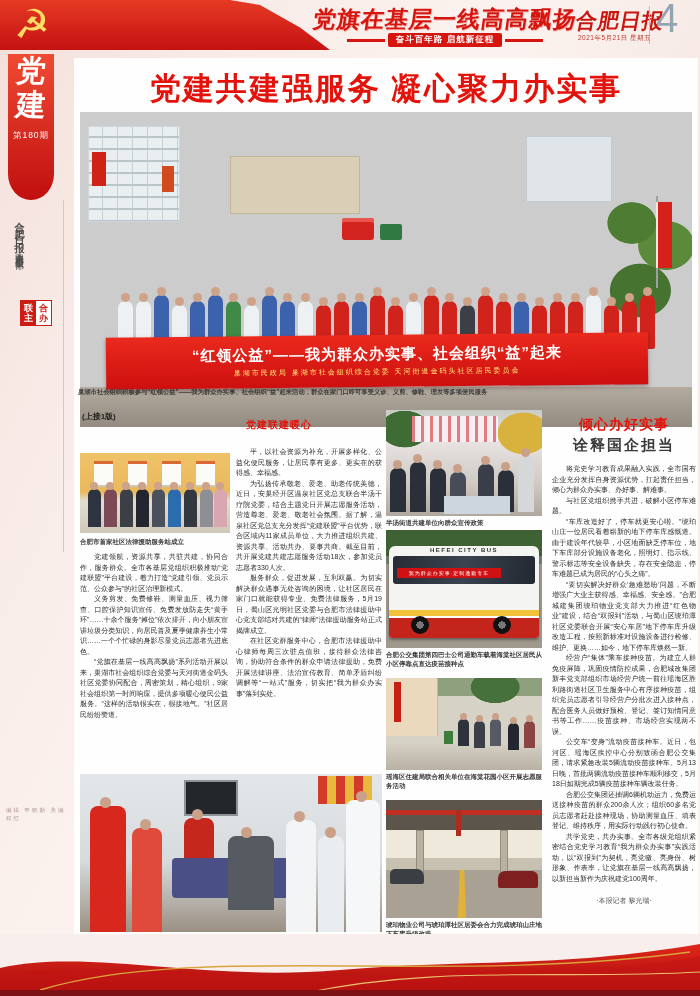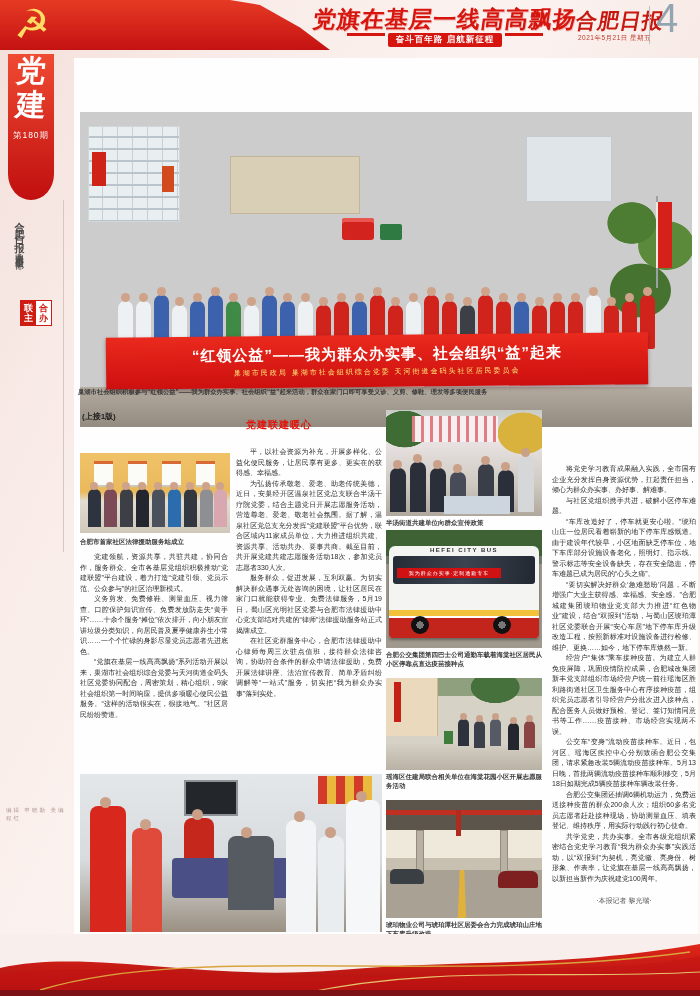--- a/index.html
+++ b/index.html
@@ -7,21 +7,21 @@
   .page{position:relative;width:700px;height:996px;overflow:hidden;
     background:linear-gradient(115deg,#f3dfda 0%,#f9ece8 22%,#fbf2ef 45%,#f6e7e3 70%,#fdf7f5 100%);}
   
   .hdr-wave{position:absolute;left:0;top:0;width:330px;height:50px;
     background:linear-gradient(180deg,#e63a24,#c41212);
     clip-path:polygon(0 0,230px 0,260px 10%,300px 55%,330px 100%,0 100%);}
   .emblem{position:absolute;left:14px;top:1px;font-size:40px;color:#ffdc64;line-height:46px;}
   .slogan-main{position:absolute;left:300px;top:4px;width:290px;text-align:center;
     font-size:23px;font-weight:bold;color:#d6150f;transform:skewX(-8deg);
     text-shadow:1px 1px 0 #f3b9b4;letter-spacing:1px;white-space:nowrap;}
-  .slogan-sub{position:absolute;left:318px;top:33px;width:254px;display:flex;align-items:flex-start;justify-content:center;}
+  .slogan-sub{position:absolute;left:318px;top:33px;width:254px;display:flex;align-items:center;justify-content:center;}
   .slogan-sub .bar-line{flex:0 0 38px;height:3px;background:#d6150f;}
   .slogan-sub .pill{margin:0 3px;background:#d6150f;color:#fff;font-size:8.5px;font-weight:bold;
     padding:1px 8px;border-radius:2px;letter-spacing:1px;white-space:nowrap;}
   .paper-name{position:absolute;left:576px;top:7px;font-size:21px;font-weight:bold;color:#c8170f;
     transform:skewX(-10deg);letter-spacing:1px;white-space:nowrap;}
   .hdr-div{position:absolute;left:649px;top:6px;width:1px;height:38px;background:#b9c2c9;}
   .page-num{position:absolute;left:656px;top:-4px;font-size:40px;color:#93a5b1;font-weight:400;}
   .date-line{position:absolute;left:578px;top:34px;font-size:6.5px;color:#c0392b;letter-spacing:.5px;white-space:nowrap;}
   
   .ribbon{position:absolute;left:8px;top:54px;width:46px;height:146px;
@@ -201,20 +201,21 @@
     <span class="l1">中共合肥市委组织部</span>
   </div>
   <div class="seal">
     <span class="cell red">联主</span>
     <span class="cell white">合办</span>
   </div>
   <div class="side-vline"></div>
   <div class="edge-note">编辑 申晓勤 美编 程红</div>
 
   <div class="content">
+    <div class="main-headline">党建共建强服务 凝心聚力办实事</div>
 
     <div class="lead-photo ph">
       <div class="bld1">
         <i class="sign"></i>
         <i class="sign2"></i>
       </div>
       <div class="bld2"></div>
       <div class="bld3"></div>
       <div class="mini-sign-red"></div>
       <div class="mini-sign-grn"></div>
@@ -351,20 +352,24 @@
       <i class="pipe"></i>
       <i class="pipe2"></i>
       <i class="lane"></i>
       <i class="col" style="left:30px"></i>
       <i class="col" style="right:34px"></i>
       <i class="carL"></i>
       <i class="carR"></i>
     </div>
     <div class="cap" style="left:312px;top:862px;width:156px">琥珀物业公司与琥珀潭社区居委会合力完成琥珀山庄地下车库升级改造</div>
 
+    <div class="hl-right">
+      <div class="h1">倾心办好实事</div>
+      <div class="h2">诠释国企担当</div>
+    </div>
     <div class="tcol col-r">
         <p>将党史学习教育成果融入实践，全市国有企业充分发挥自身资源优势，扛起责任担当，倾心为群众办实事、办好事、解难事。</p>
         <p>与社区党组织携手共进，破解小区停车难题。</p>
         <p>“车库改造好了，停车就更安心啦。”琥珀山庄一位居民看着崭新的地下停车库感慨道。由于建设年代较早，小区地面缺乏停车位，地下车库部分设施设备老化，照明灯、指示线、警示标志等安全设备缺失，存在安全隐患，停车难题已成为居民的“心头之痛”。</p>
         <p>“要切实解决好群众‘急难愁盼’问题，不断增强广大业主获得感、幸福感、安全感。”合肥城建集团琥珀物业党支部大力推进“红色物业”建设，结合“双报到”活动，与蜀山区琥珀潭社区党委联合开展“安心车居”地下停车库升级改造工程，按照新标准对设施设备进行检修、维护、更换……如今，地下停车库焕然一新。</p>
         <p>经营户“集体”乘车接种疫苗。为建立人群免疫屏障，巩固疫情防控成果，合肥城改集团新丰党支部组织市场经营户统一前往瑶海区胜利路街道社区卫生服务中心有序接种疫苗，组织党员志愿者引导经营户分批次进入接种点，配合医务人员做好预检、登记、签订知情同意书等工作……疫苗接种、市场经营实现两不误。</p>
         <p>公交车“变身”流动疫苗接种车。近日，包河区、瑶海区疾控中心分别致函合肥公交集团，请求紧急改装5辆流动疫苗接种车。5月13日晚，首批两辆流动疫苗接种车顺利移交，5月18日如期完成5辆疫苗接种车辆改装任务。</p>
         <p>合肥公交集团还抽调6辆机动运力，免费运送接种疫苗的群众200余人次；组织60多名党员志愿者赶赴接种现场，协助测量血压、填表登记、维持秩序，用实际行动践行初心使命。</p>
         <p>共学党史，共办实事。全市各级党组织紧密结合党史学习教育“我为群众办实事”实践活动，以“双报到”为契机，亮党徽、亮身份、树形象、作表率，让党旗在基层一线高高飘扬，以新担当新作为庆祝建党100周年。</p>
       </div>

